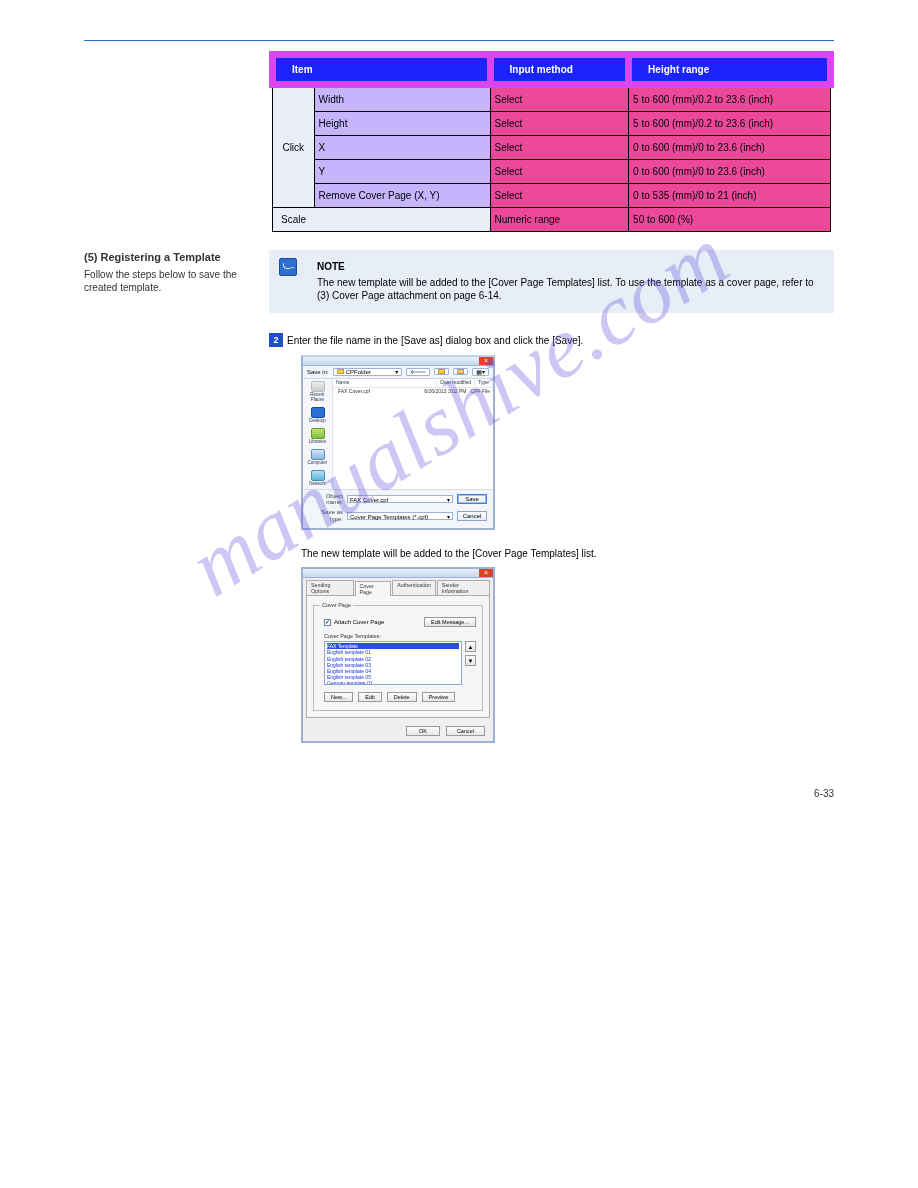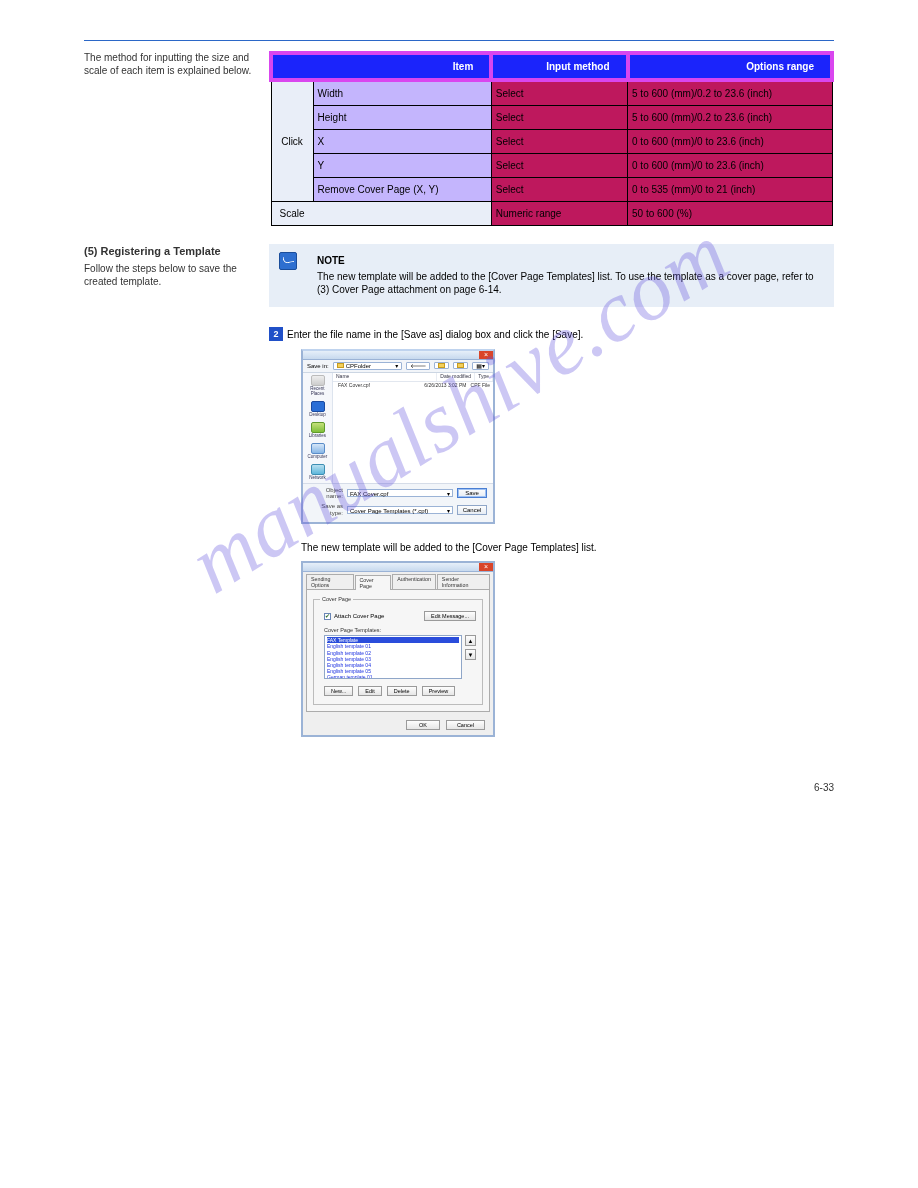--- a/index.html
+++ b/index.html
@@ -4,22 +4,22 @@
 <style>
   * { box-sizing: border-box; margin: 0; padding: 0; }
   body { font-family: Arial, sans-serif; background: #fff; color: #000; font-size: 12px; width: 918px; margin: 0 auto; position: relative; }
   .page { padding: 40px 84px 60px 84px; position: relative; }
   .header-rule { border: none; border-top: 1.5px solid #2b67c7; margin-bottom: 10px; }
   .page-title { color: #2b67c7; font-size: 12px; text-align: right; margin-bottom: 10px; }
   .left-col { width: 170px; float: left; font-size: 10px; color: #333; line-height: 1.3; }
   .main-col { margin-left: 185px; }
   .clear { clear: both; }
   table.spec { border-collapse: collapse; width: 100%; margin-bottom: 18px; font-size: 10px; }
-  table.spec th { background: #1b24fb; color: #fff; font-weight: bold; text-align: right; border: 4px solid #d946ef; padding: 6px 16px; }
-  table.spec td { border: 1px solid #000; padding: 6px 4px; vertical-align: top; background: #be185d; }
+  table.spec th { background: #1b24fb; color: #fff; font-weight: bold; text-align: left; border: 7px solid #d946ef; padding: 6px 16px; }
+  table.spec td { border: 1px solid #000; padding: 6px 4px; vertical-align: top; background: #ec4899; }
   table.spec td.section { background: #e9eef8; text-align: center; vertical-align: middle; }
   table.spec td.sub { background: #c4b5fd; }
   .note-box { background: #e7eef7; padding: 10px 10px 10px 48px; position: relative; font-size: 10px; line-height: 1.35; margin-bottom: 20px; }
   .note-box .note-icon { position: absolute; left: 10px; top: 8px; width: 18px; height: 18px; background: #2e6fd0; border: 1px solid #1a4d9b; border-radius: 2px; }
   .note-box .note-icon::before { content: ""; position: absolute; width: 10px; height: 6px; border: 1.5px solid #fff; border-top: none; border-right: none; border-radius: 0 0 0 5px; left: 3px; top: 3px; transform: rotate(-10deg); }
   .note-box .note-label { font-weight: bold; display: block; margin-bottom: 2px; }
   .step { font-size: 10px; margin-bottom: 8px; }
   .step .step-num { display: inline-block; background: #2050c8; color: #fff; width: 14px; height: 14px; line-height: 14px; font-size: 9px; font-weight: bold; text-align: center; margin-right: 4px; vertical-align: 1px; }
   .screenshot { margin: 8px 0 18px 32px; }
   .second-caption { font-size: 10px; margin-left: 32px; margin-bottom: 6px; }
@@ -79,29 +79,28 @@
   
   .watermark { position: absolute; left: 50%; top: 50%; transform: translate(-50%, -50%) rotate(-32deg); font-size: 86px; color: rgba(96, 80, 220, 0.32); font-weight: 500; letter-spacing: 1px; pointer-events: none; z-index: 50; white-space: nowrap; font-family: Georgia, 'Times New Roman', serif; font-style: italic; }
 
 </style>
 </head>
 <body>
 
 <div class="page">
   <hr class="header-rule">
 
-  <div class="left-col">The method for inputting the size and scale of each item is explained below.</div>
 
   <div class="main-col">
     <table class="spec">
       <thead>
         <tr>
           <th colspan="2">Item</th>
           <th>Input method</th>
-          <th>Options range</th>
+          <th>Height range</th>
         </tr>
       </thead>
       <tbody>
         <tr>
           <td class="section" rowspan="5">Click</td>
           <td class="sub">Width</td>
           <td>Select</td>
           <td>5 to 600 (mm)/0.2 to 23.6 (inch)</td>
         </tr>
         <tr>

